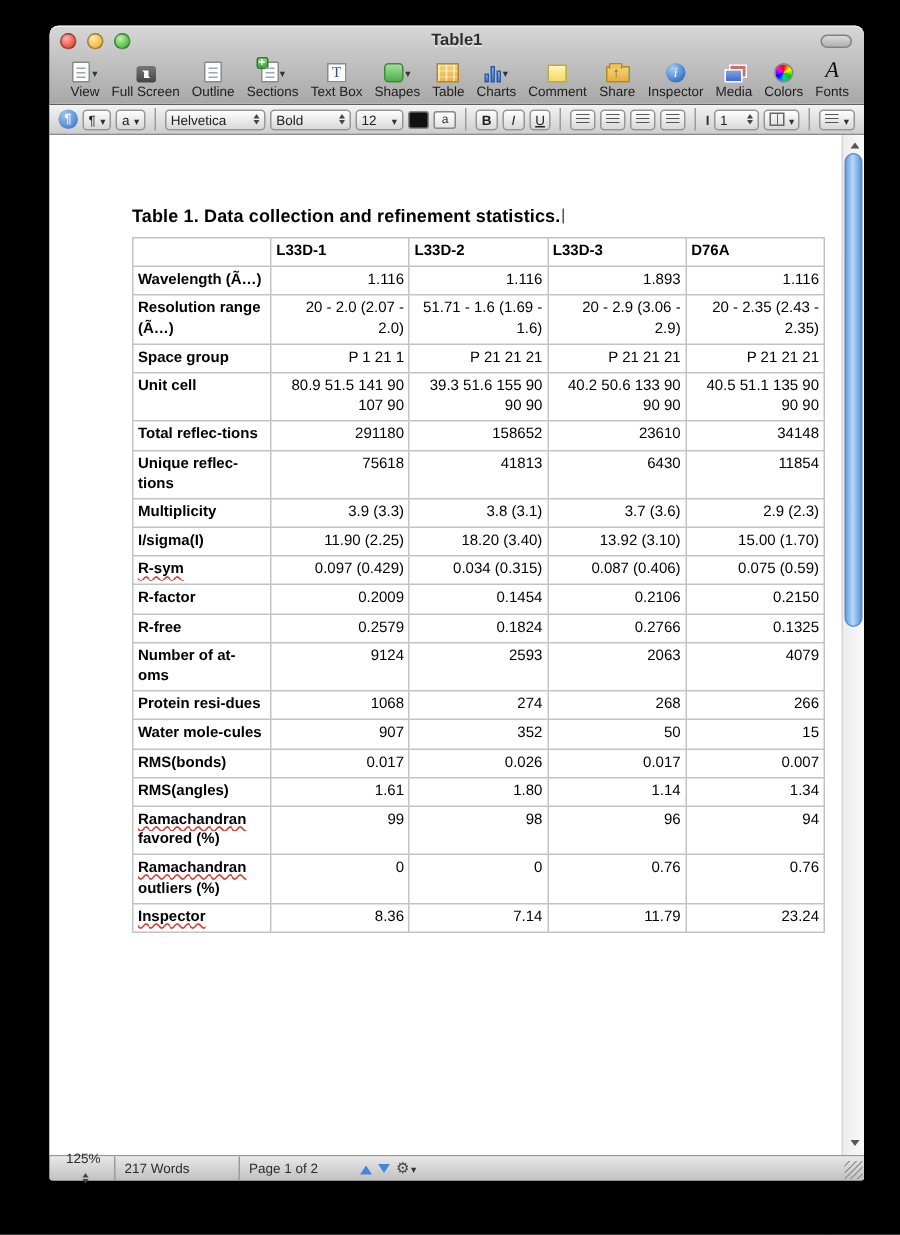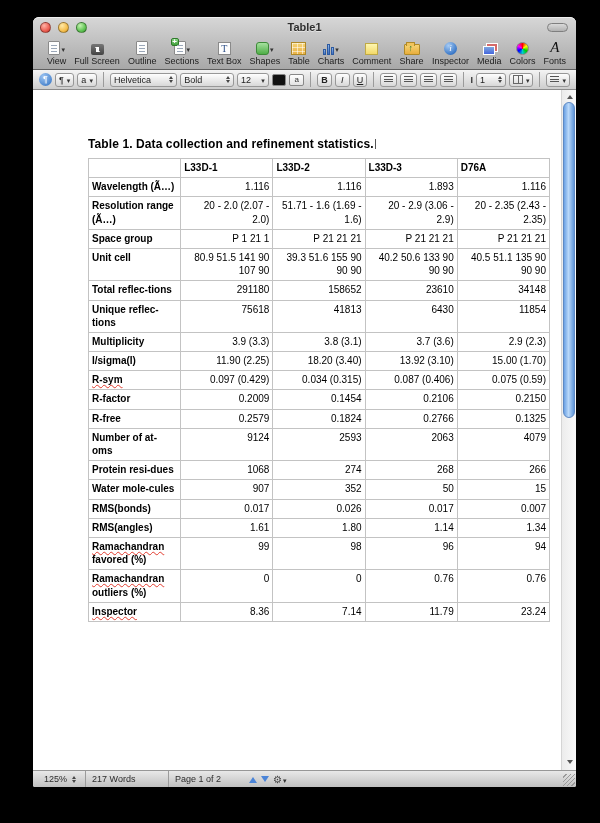--- a/index.html
+++ b/index.html
@@ -98,21 +98,21 @@
   .sb-btn { position:absolute; left:0; width:15px; height:9px; display:flex; align-items:center; justify-content:center; }
   .sb-btn i { width:0; height:0; border:3px solid transparent; display:block; }
   .sb-up { top:1px; } .sb-up i { border-bottom:4px solid #555; }
   .sb-dn { bottom:2px; } .sb-dn i { border-top:4px solid #555; }
   .thumb { position:absolute; left:1px; top:12px; width:12px; height:316px; border-radius:6px;
            border:1px solid #5d89c4; background:linear-gradient(90deg,#6ba1e4,#b9d8f9 45%,#5f96da); }
   
   .statusbar { height:17px; background:linear-gradient(#e8e8e8,#c0c0c0); border-top:1px solid #979797;
                display:flex; align-items:center; font-size:9px; color:#2c2c2c; position:relative;
                border-radius:0 0 2px 2px; }
-  .zoombox { display:inline-flex; align-items:center; margin-left:8px; gap:3px; padding:0 3px; }
+  .zoombox { display:inline-flex; align-items:center; margin-left:8px; gap:3px; padding:0 3px;flex-direction:column; }
   .sdiv { width:1px; height:16px; background:#9b9b9b; margin:0 6px; }
   .navgrp { display:flex; align-items:center; gap:4px; margin-left:14px; }
   .tri-up { width:0;height:0;border:4px solid transparent;border-bottom:6px solid #4a84d8; margin-bottom:3px;}
   .tri-dn { width:0;height:0;border:4px solid transparent;border-top:6px solid #4a84d8; margin-top:3px;}
   .gear { font-size:10px; color:#444; }
   .grip { position:absolute; right:1px; bottom:1px; width:12px; height:12px;
           background:repeating-linear-gradient(135deg, transparent 0 2px, #9a9a9a 2px 3px); }
   .words { min-width:70px; } .pageinfo { min-width:60px; }
 </style>
 </head>

